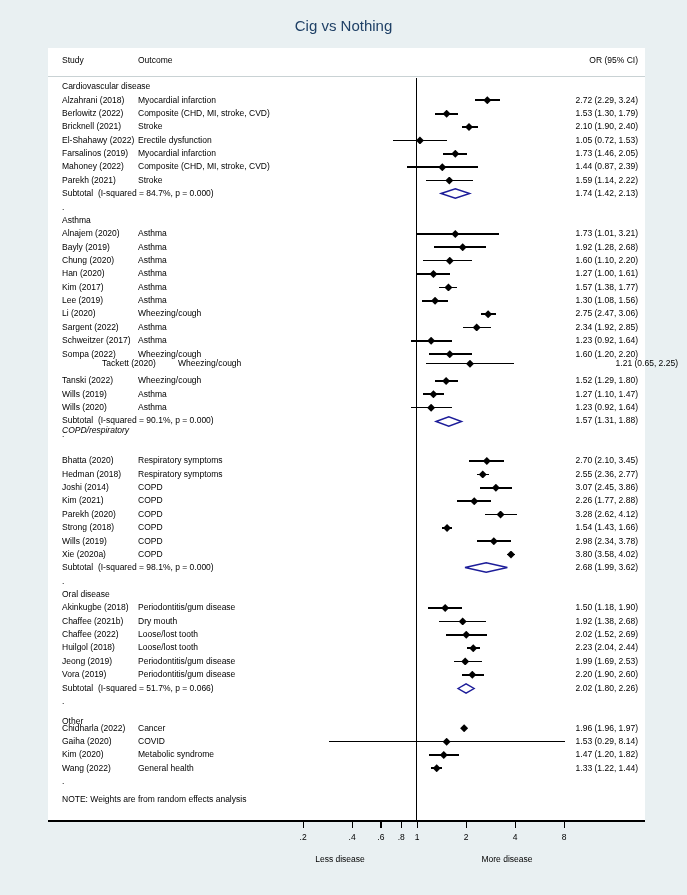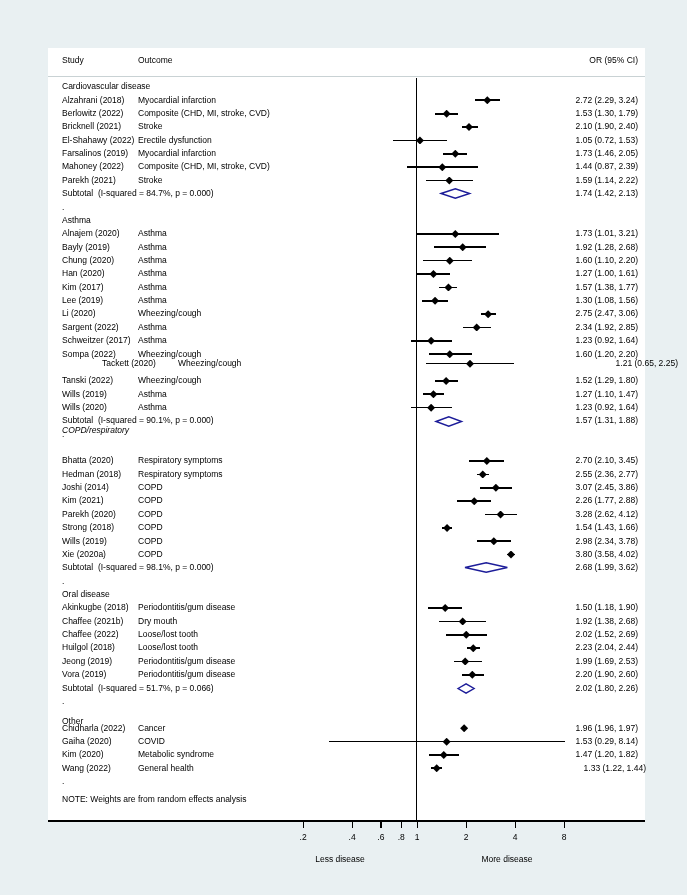--- a/index.html
+++ b/index.html
@@ -42,20 +42,21 @@
   .tick { position:absolute; top:0; width:1.2px; height:6px; background:#000; }
   .tick-label { position:absolute; top:10px; transform:translateX(-50%); font-size:8.5px; }
   .sub-label { position:absolute; top:32px; transform:translateX(-50%); font-size:8.5px; }
   .sub-left { left:292px; }
   .sub-right { left:443px;padding-left:32px; }
 </style>
 </head>
 <body>
 
 <div class="canvas">
+  <div class="title">Cig vs Nothing</div>
 
   <div class="plot-area">
     <div class="hdr hdr-study">Study</div>
     <div class="hdr hdr-outcome">Outcome</div>
     <div class="hdr hdr-or">OR (95% CI)</div>
     <div class="hdr-rule"></div>
     <div class="ref-line"></div>
     <div id="rows-layer">
         <div class="row" style="top: 32.32px;">
           <div class="cell cell-study">Cardiovascular disease</div>
@@ -371,21 +372,21 @@
           <div class="ci" style="left: 280.871px; width: 236.061px;"></div>
           <div class="mk" style="left: 394.605px;"></div>
         </div>
         <div class="row" style="top: 700.32px;">
           <div class="cell cell-study">Kim (2020)</div>
           <div class="cell cell-outcome">Metabolic syndrome</div>
           <div class="cell cell-or">1.47 (1.20, 1.82)</div>
           <div class="ci" style="left: 381.407px; width: 29.4851px;"></div>
           <div class="mk" style="left: 391.773px;"></div>
         </div>
-        <div class="row" style="top: 713.68px; padding-left: 8px;">
+        <div class="row" style="top: 713.68px;">
           <div class="cell cell-study">Wang (2022)</div>
           <div class="cell cell-outcome">General health</div>
           <div class="cell cell-or">1.33 (1.22, 1.44)</div>
           <div class="ci" style="left: 382.577px; width: 11.7364px;"></div>
           <div class="mk" style="left: 384.688px;"></div>
         </div>
         <div class="row" style="top: 727.04px;">
           <div class="cell cell-study">.</div>
         </div>
       </div>

